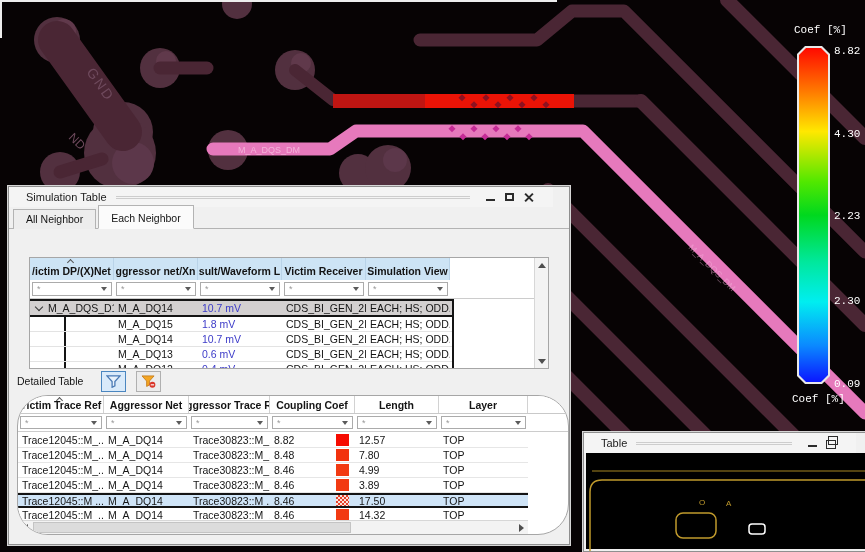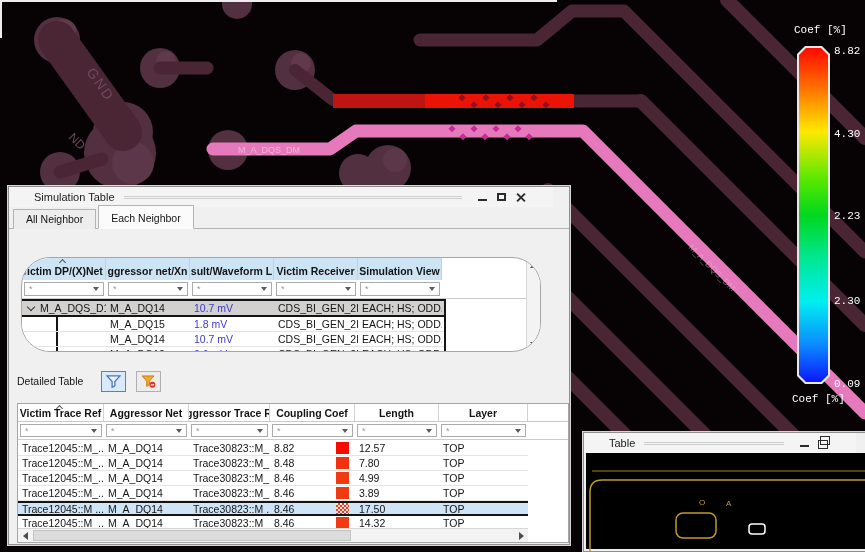--- a/index.html
+++ b/index.html
@@ -18,21 +18,21 @@
     clip-path:polygon(8px 0,calc(100% - 8px) 0,100% 8px,100% calc(100% - 8px),calc(100% - 8px) 100%,8px 100%,0 calc(100% - 8px),0 8px);}
   .cb-bar{position:absolute;left:2px;top:2px;right:2px;bottom:2px;
     clip-path:polygon(7px 0,calc(100% - 7px) 0,100% 7px,100% calc(100% - 7px),calc(100% - 7px) 100%,7px 100%,0 calc(100% - 7px),0 7px);
     background:linear-gradient(to bottom,#ff0a00 0%,#ff7a00 13%,#ffe800 25%,#52e800 40%,#00d81e 50%,#00e89c 64%,#00eef0 76%,#0b8aff 89%,#0b17ff 100%);}
   .cb-tick{position:absolute;left:46px;width:30px;}
   .cb-t0{top:21px}.cb-t1{top:104px}.cb-t2{top:186px}.cb-t3{top:271px}.cb-t4{top:354px}
 
   
   .win{position:absolute;background:#f0f0f0;border:1px solid #8f8f8f;box-shadow:0 0 0 1px #d6d6d6;}
   .titlebar{position:absolute;left:0;top:0;right:16px;height:20px;display:flex;align-items:center;
-            padding:0 25px;background:#f4f4f4;font-size:11px;color:#1c1c1c;}
+            padding:0 17px;background:#f4f4f4;font-size:11px;color:#1c1c1c;}
   .grip{flex:1;height:3px;margin:0 9px;border-top:1px solid #cdcdcd;border-bottom:1px solid #cdcdcd;}
   .wbtn{width:16px;height:15px;display:flex;align-items:center;justify-content:center;margin-left:3px;cursor:default;}
   .ico-min{width:9px;height:2px;background:#2b2b2b;margin-top:6px;}
   .ico-max{width:9px;height:8px;border:2px solid #2b2b2b;}
   .ico-close{position:relative;width:11px;height:11px;}
   .ico-close::before,.ico-close::after{content:"";position:absolute;left:5px;top:0;width:2px;height:11px;background:#2b2b2b;}
   .ico-close::before{transform:rotate(45deg);} .ico-close::after{transform:rotate(-45deg);}
   .ico-restore{position:relative;width:10px;height:9px;border:1.5px solid #2b2b2b;background:#f4f4f4;margin-top:2px;}
   .ico-restore::before{content:"";position:absolute;left:1px;top:-5px;width:8px;height:7px;border:1.5px solid #2b2b2b;}
 
@@ -42,22 +42,22 @@
   .tab{padding:3px 12px 4px 12px;border:1px solid #b3b3b3;border-bottom:none;background:#ededed;margin-right:2px;position:relative;top:1px;}
   .tab.active{background:#fbfbfb;padding-top:6px;z-index:2;border-bottom:1px solid #fbfbfb;}
   .secrow{position:absolute;left:8px;height:28px;display:flex;align-items:center;}
   .sec-summary{top:42px;} .sec-detailed{top:180px;}
   .seclabel{width:74px;}
   .fbtn{width:25px;height:21px;margin-left:10px;display:flex;align-items:center;justify-content:center;
         border:1px solid #b0b0b0;background:#ececec;padding:0;}
   .fbtn-on{border:1px solid #4a86c0;background:#d9eafa;}
 
   .tblbox{position:absolute;background:#fff;border:1px solid #a6a6a6;overflow:hidden;}
-  #sumtable{left:12px;top:70px;width:520px;height:95px;border-radius:29px;}
-  #dettable{left:8px;top:216px;width:552px;height:140px;}
+  #sumtable{left:20px;top:70px;width:520px;height:112px;}
+  #dettable{left:8px;top:208px;width:552px;height:140px;border-radius:31px;}
 
   .sgrid{display:grid;grid-template-columns:84px 84px 84px 84px 84px;}
   .dgrid{display:grid;grid-template-columns:86px 85px 81px 85px 84px 89px;}
 
   .hdr{height:22px;} .hdr-d{height:18px;background:#fff;border-bottom:1px solid #c9c9c9;}
   .hcell{position:relative;display:flex;align-items:flex-end;justify-content:center;
          font-weight:bold;padding-bottom:3px;overflow:hidden;white-space:nowrap;}
   .hdr .hcell{background:#cde4f5;border-right:1px solid #b9d3e8;}
   .hdr-d .hcell{border-right:1px solid #d2d2d2;align-items:center;padding-bottom:0;}
   .sort-caret{position:absolute;top:2px;left:46%;width:5px;height:5px;border-left:1.5px solid #555;border-top:1.5px solid #555;transform:rotate(45deg);}

